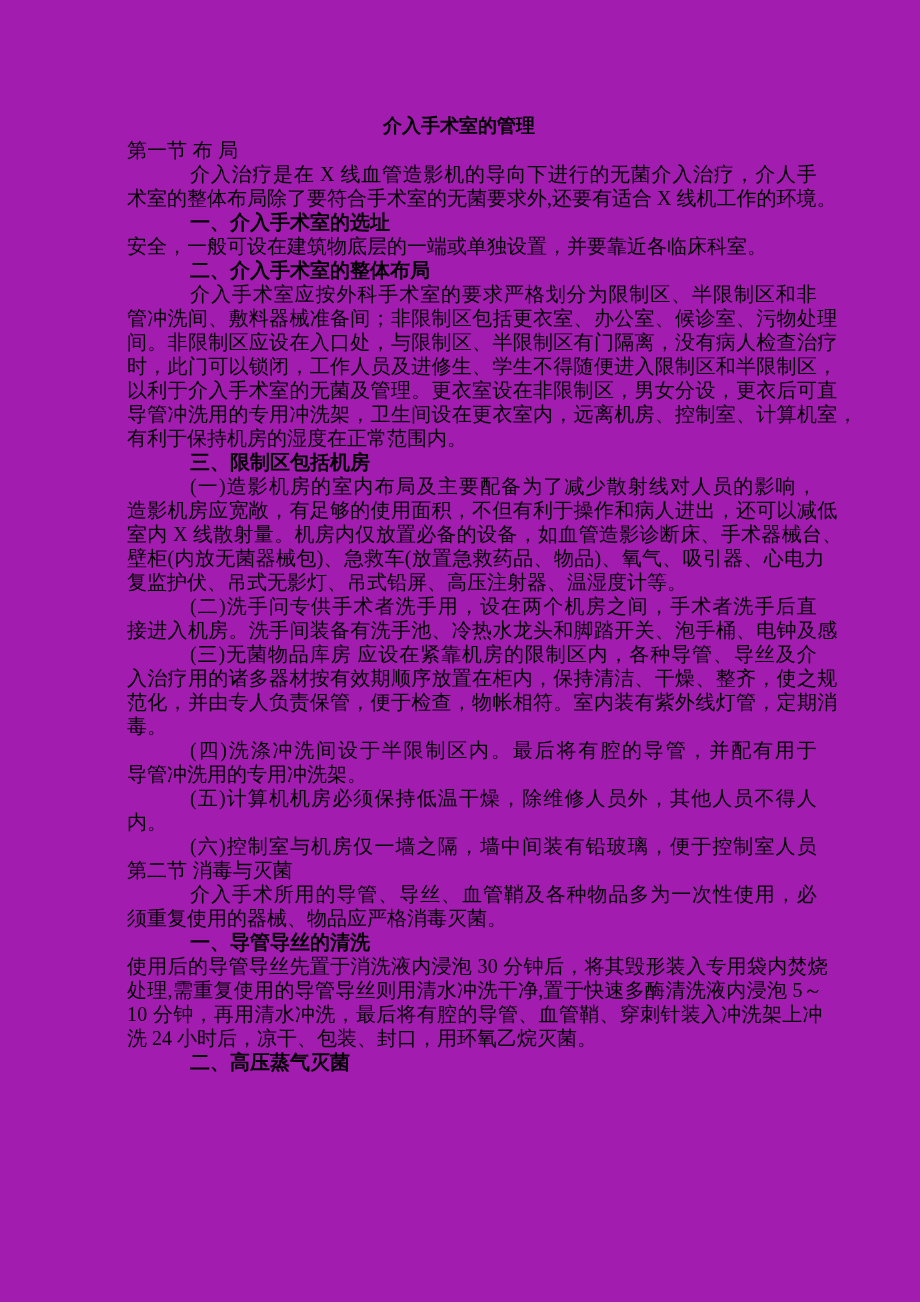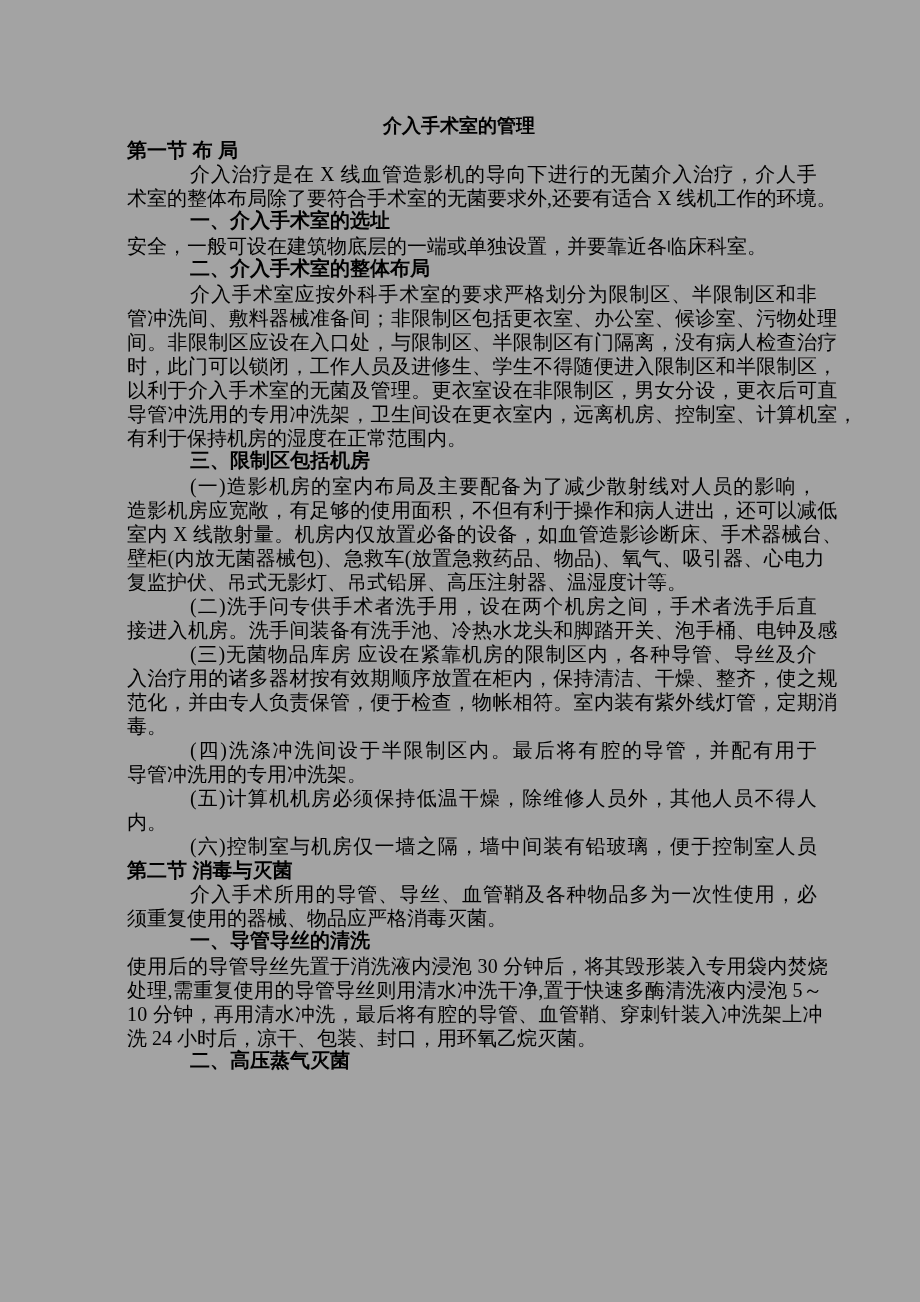--- a/index.html
+++ b/index.html
@@ -1,21 +1,21 @@
 <!DOCTYPE html>
 <html><head>
 <meta charset="utf-8">
 <style>
   * { margin: 0; padding: 0; box-sizing: border-box; }
   html, body { background: #ffffff; }
   .page {
     position: relative;
     width: 920px;
     height: 1302px;
-    background: #a3a3a3;
+    background: #a21caf;
     overflow: hidden;
   }
   .doc {
     position: absolute;
     left: 127px;
     top: 114px;
     width: 690px;
     color: #000000;
     font-family: "Liberation Serif", "DejaVu Serif", serif;
     font-size: 20px;
@@ -29,26 +29,26 @@
   .ln-title {
     font-family: "Liberation Sans", "DejaVu Sans", sans-serif;
     font-weight: bold;
     font-size: 19px;
     text-align: center;
     padding-right: 26px;
   }
   
   .ln-section {
     font-family: "Liberation Sans", "DejaVu Sans", sans-serif;
-    font-weight: bold;
+    font-weight: normal;
     font-size: 20px;
   }
   
   .ln-head {
-    font-family: Liberation Mono, monospace;
+    font-family: Liberation Serif, serif;
     font-weight: bold;
     font-size: 20px;
     padding-left: 63px;
   }
   
   .ln-first { text-indent: 63px; }
   .ln-first, .ln-body {
     letter-spacing: 0.3px;
     text-align: justify;
     text-align-last: justify;

